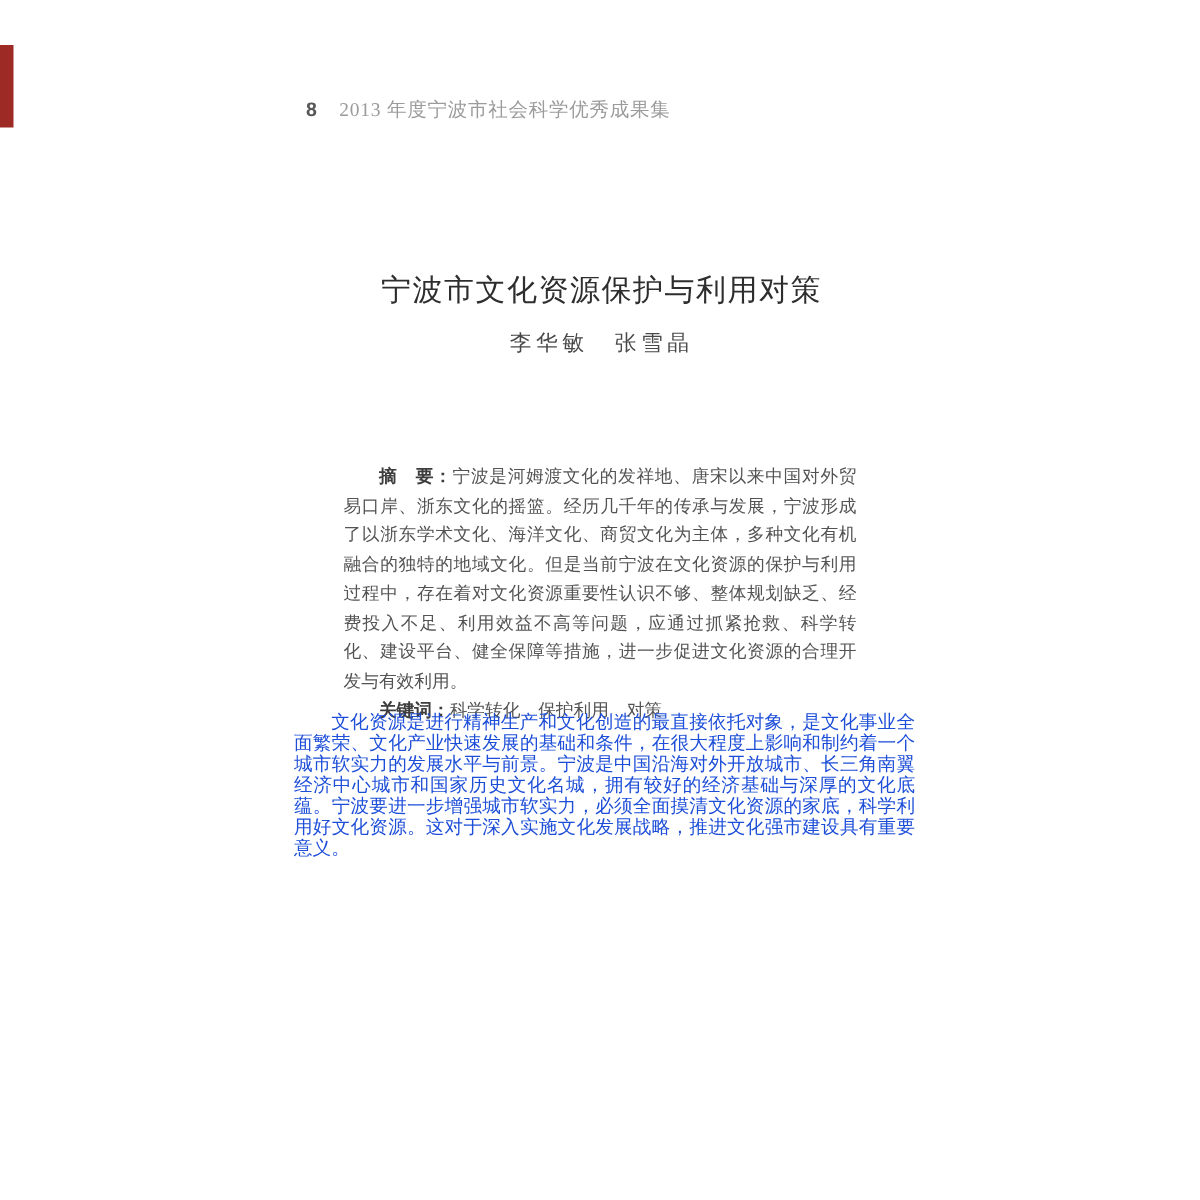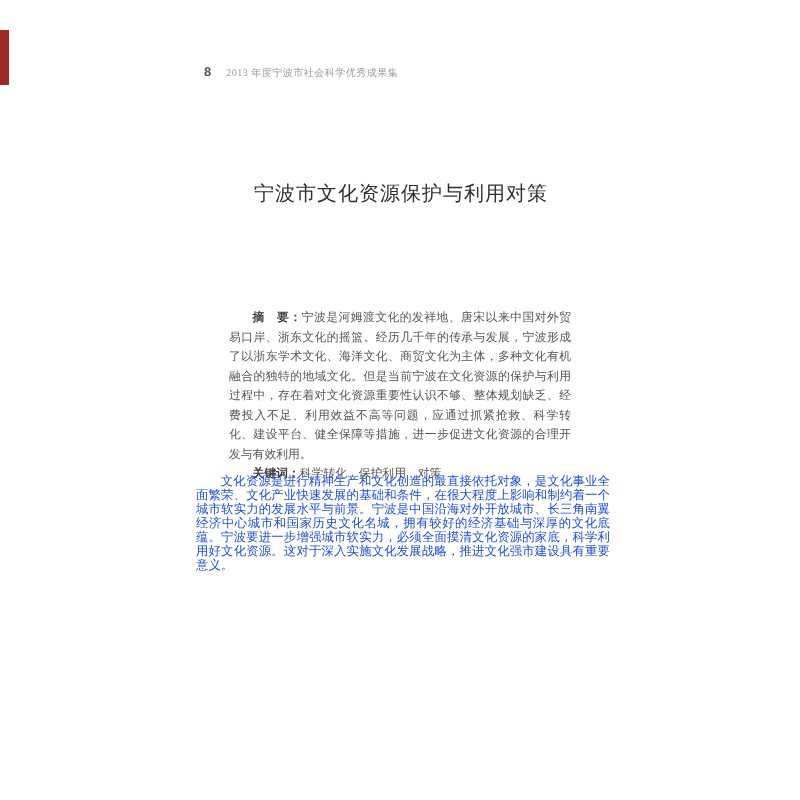--- a/index.html
+++ b/index.html
@@ -38,21 +38,21 @@
     white-space: nowrap;
   }
   .page-number {
     font-family: "Liberation Sans", "DejaVu Sans", sans-serif;
     font-size: 13px;
     font-weight: bold;
     color: #585858;
   }
   .book-title {
     margin-left: 15px;
-    font-size: 10px;
+    font-size: 13px;
     letter-spacing: 0.5px;
     color: #9b9b9b;
   }
   
   .article-title {
     position: absolute;
     left: 195px;
     width: 412px;
     top: 180px;
     margin: 0;
@@ -115,20 +115,21 @@
 
   <div class="bookmark-strip" style="background: rgb(158, 42, 37);"></div>
 
   <div class="running-header">
     <span class="page-number">8</span>
     <span class="book-title">2013 年度宁波市社会科学优秀成果集</span>
   </div>
 
   <h1 class="article-title">宁波市文化资源保护与利用对策</h1>
 
+  <div class="authors">李华敏　张雪晶</div>
 
   <div class="abstract-block">
     <p><span class="inline-label">摘　要：</span><span>宁波是河姆渡文化的发祥地、唐宋以来中国对外贸易口岸、浙东文化的摇篮。经历几千年的传承与发展，宁波形成了以浙东学术文化、海洋文化、商贸文化为主体，多种文化有机融合的独特的地域文化。但是当前宁波在文化资源的保护与利用过程中，存在着对文化资源重要性认识不够、整体规划缺乏、经费投入不足、利用效益不高等问题，应通过抓紧抢救、科学转化、建设平台、健全保障等措施，进一步促进文化资源的合理开发与有效利用。</span></p>
     <p><span class="inline-label">关键词：</span><span>科学转化　保护利用　对策</span></p>
   </div>
 
   <p class="body-text">文化资源是进行精神生产和文化创造的最直接依托对象，是文化事业全面繁荣、文化产业快速发展的基础和条件，在很大程度上影响和制约着一个城市软实力的发展水平与前景。宁波是中国沿海对外开放城市、长三角南翼经济中心城市和国家历史文化名城，拥有较好的经济基础与深厚的文化底蕴。宁波要进一步增强城市软实力，必须全面摸清文化资源的家底，科学利用好文化资源。这对于深入实施文化发展战略，推进文化强市建设具有重要意义。</p>
 
 </div>
 

